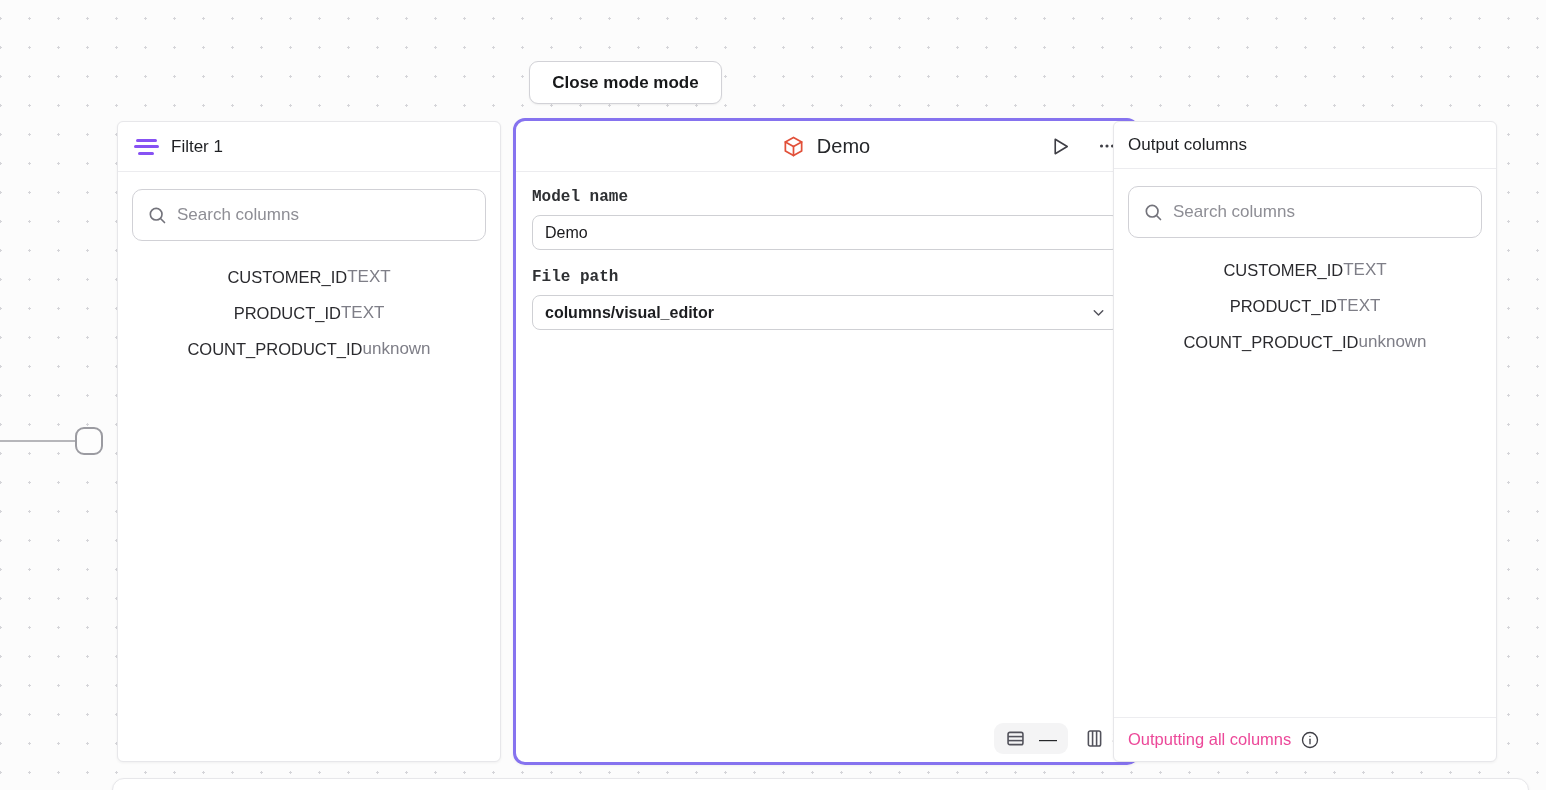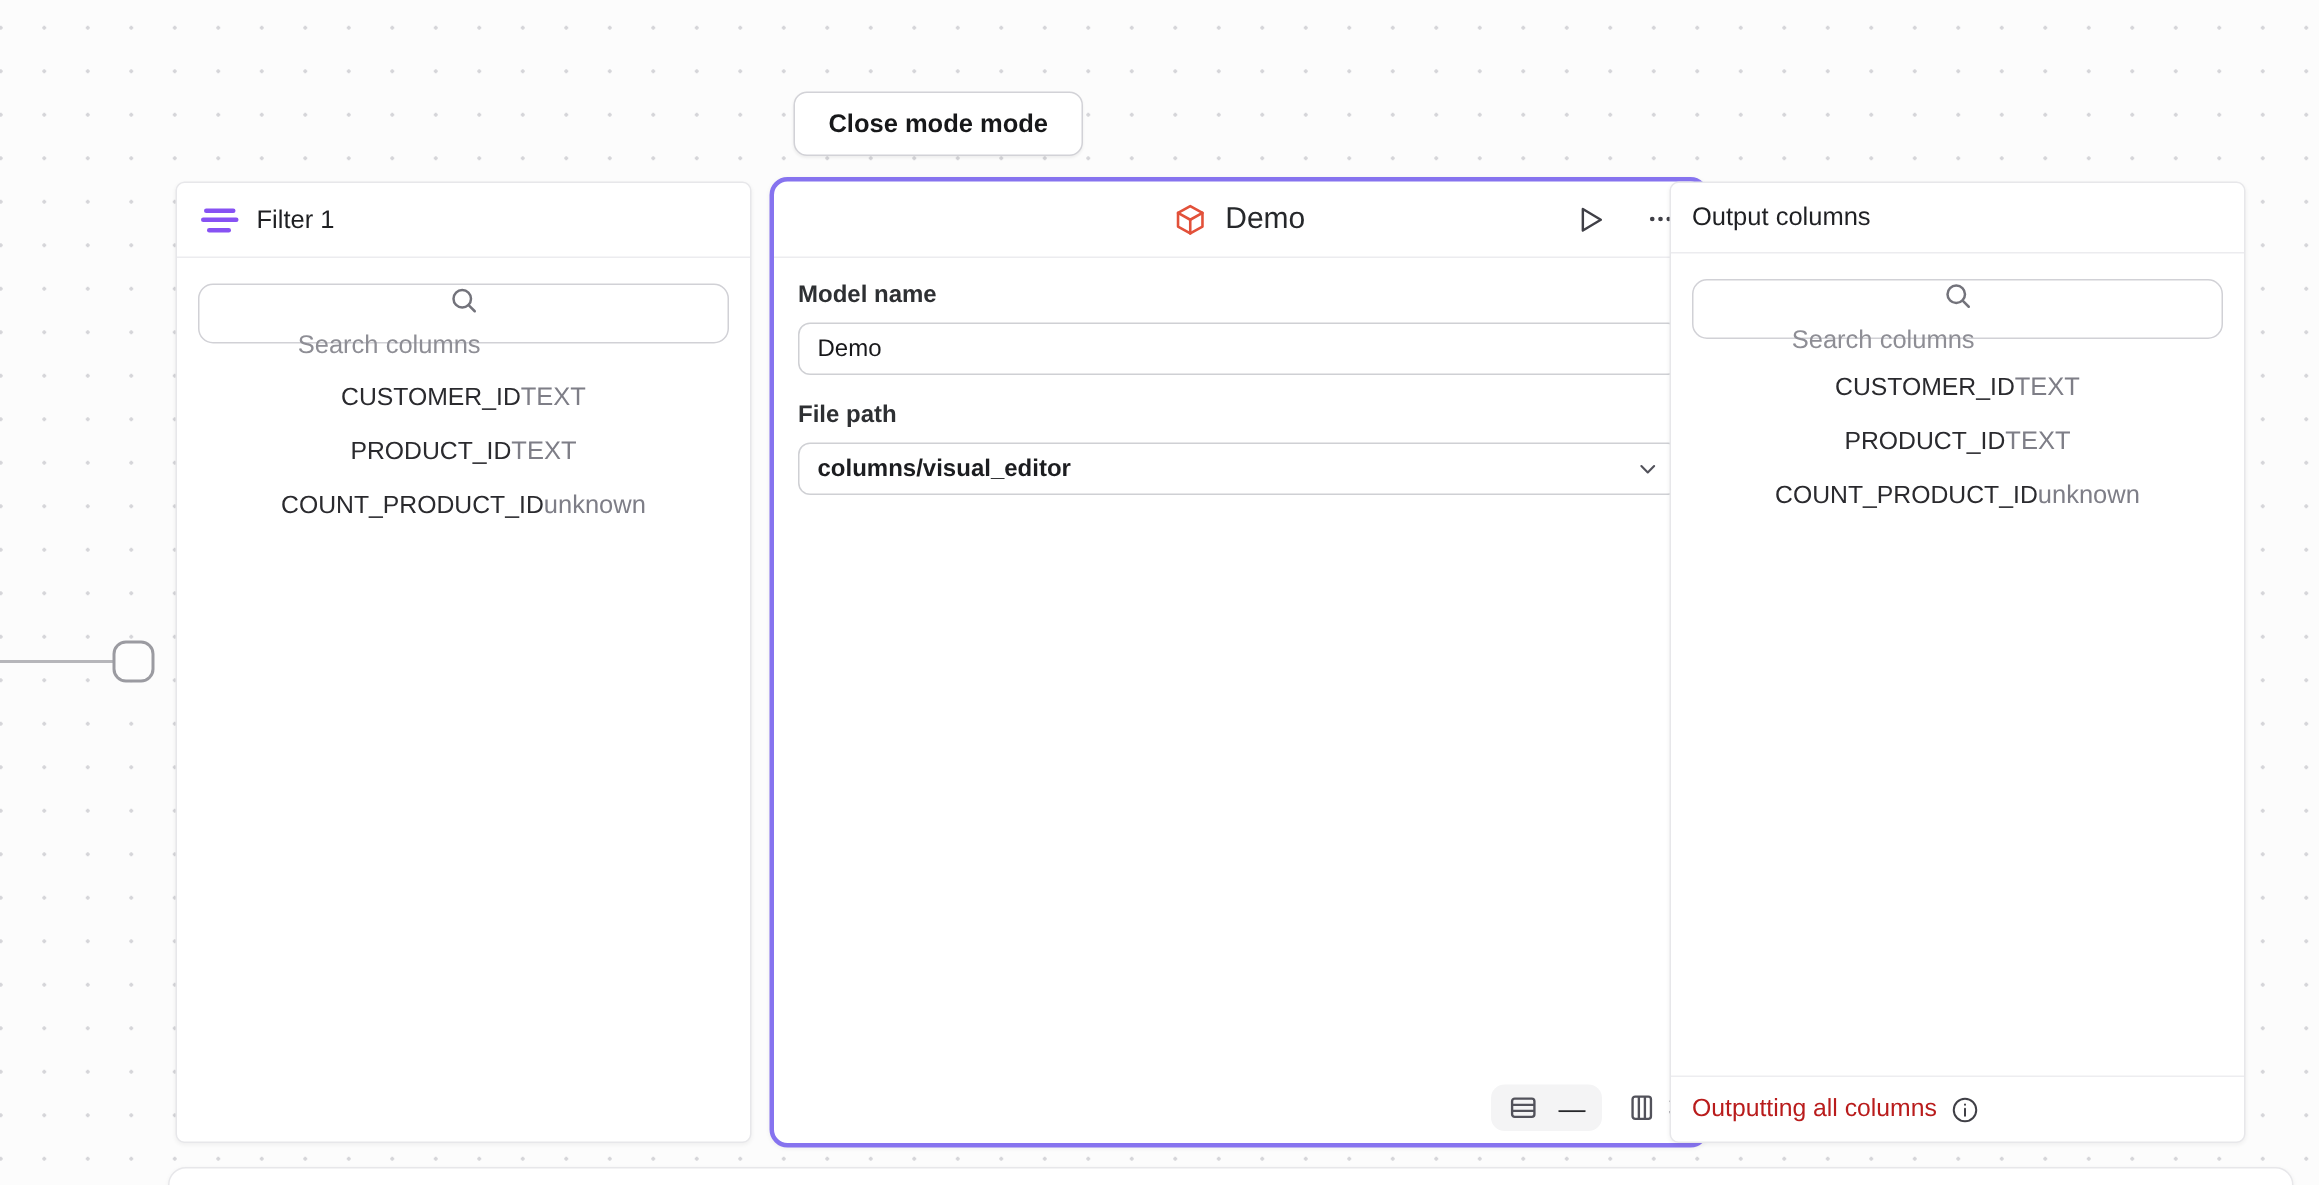--- a/index.html
+++ b/index.html
@@ -37,22 +37,22 @@
     position:absolute;left:75px;top:427px;width:28px;height:28px;
     background:#fdfdfd;border:2px solid #9b9ba1;border-radius:9px;
   }
   
   .panel-header{
     height:50px;display:flex;align-items:center;gap:12px;
     padding:0 15px;border-bottom:1px solid #ececef;
   }
   .panel-title{font-size:17px;color:#1f2023;font-weight:500;}
   .search-box{
-    margin:17px 14px 14px 14px;height:40px;border:1px solid #d1d1d6;border-radius:10px;
-    display:flex;align-items:center;gap:10px;padding:0 14px;background:#fff;flex-direction:column;
+    margin:17px 14px 14px 14px;height:52px;border:1px solid #d1d1d6;border-radius:10px;
+    display:flex;align-items:center;gap:10px;padding:0 14px;background:#fff;
   }
   .search-box input{
     border:none;outline:none;flex:1;font-size:17px;color:#2a2a2e;
     font-family:"Liberation Sans",sans-serif;background:transparent;
   }
   .search-box input::placeholder{color:#8e8e95;}
   .col-list{margin-top:18px;}
   .col-row{display:flex;align-items:center;justify-content:center;padding:8px 14px;}
   .col-name{font-size:16.5px;color:#2a2a2e;}
   .col-type{font-size:17px;color:var(--text_muted);}
@@ -68,21 +68,21 @@
   #model-panel{left:513px;top:118px;width:626px;height:647px;border:3px solid var(--accent);border-radius:12px;}
   #model-panel .panel-header{height:51px;position:relative;padding:0 16px;}
   .model-title-group{
     position:absolute;left:0;right:0;top:0;bottom:0;
     display:flex;align-items:center;justify-content:center;gap:12px;pointer-events:none;
   }
   #model-panel .panel-title{font-size:20px;color:#26282b;}
   .header-actions{margin-left:auto;display:flex;align-items:center;gap:20px;}
   .icon-btn{display:flex;align-items:center;justify-content:center;cursor:pointer;background:none;border:none;padding:2px;}
   .model-body{padding:16px 16px 0 16px;}
-  .field-label{font-size:16px;font-weight:600;color:#2e3033;margin-bottom:9px;}
+  .field-label{font-size:16px;font-weight:600;color:#2e3033;margin-bottom:9px;font-family:Liberation Mono, monospace;}
   .text-input{
     width:100%;height:35px;border:1px solid #cfd0d4;border-radius:8px;
     padding:0 12px;font-size:16px;color:#18181b;outline:none;
     font-family:"Liberation Sans",sans-serif;background:#fff;
   }
   .field-gap{height:18px;}
   .select-box{
     width:100%;height:35px;border:1px solid #cfd0d4;border-radius:8px;
     display:flex;align-items:center;justify-content:space-between;
     padding:0 12px;background:#fff;cursor:pointer;
@@ -98,21 +98,21 @@
   .row-count{font-size:18px;font-weight:500;color:#26272a;line-height:1;}
   .col-count-group{display:flex;align-items:center;gap:7px;}
   .col-count{font-size:18px;color:#3f3f46;}
   
   #output-panel{left:1113px;top:121px;width:384px;height:641px;}
   #output-panel .panel-header{height:47px;gap:0;padding:0 14px;}
   .output-footer{
     position:absolute;left:0;right:0;bottom:0;height:44px;
     border-top:1px solid #ededf0;display:flex;align-items:center;gap:9px;padding:0 14px;
   }
-  .output-footer-text{font-size:16.5px;color:#b91c1c;}
+  .output-footer-text{font-size:16.5px;color:#ec4899;}
   
   #bottom-panel{left:112px;top:778px;width:1417px;height:40px;border-radius:12px 12px 0 0;}
 </style>
 </head>
 <body>
 
 <div id="canvas">
 
   <button class="close-btn">Close mode mode</button>
 

